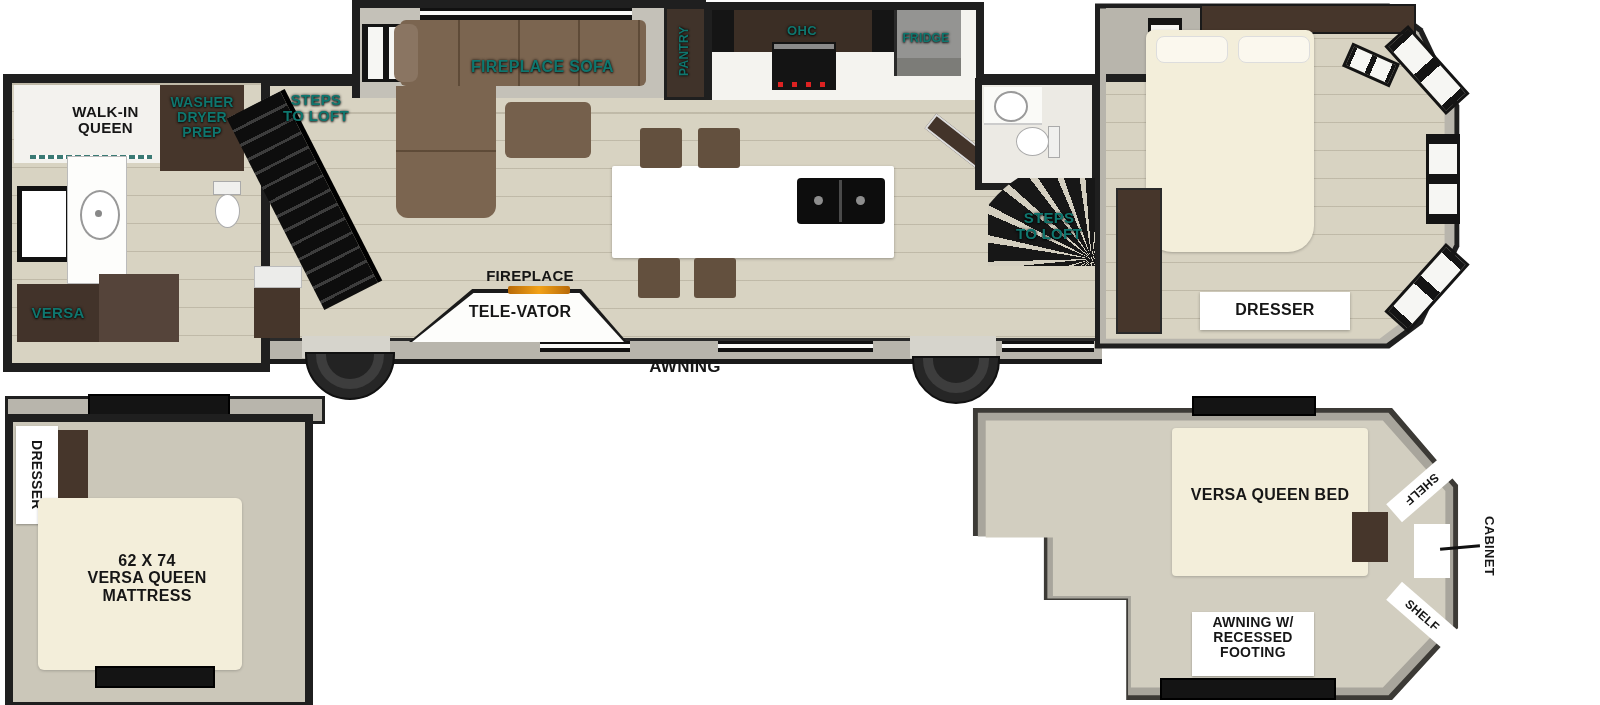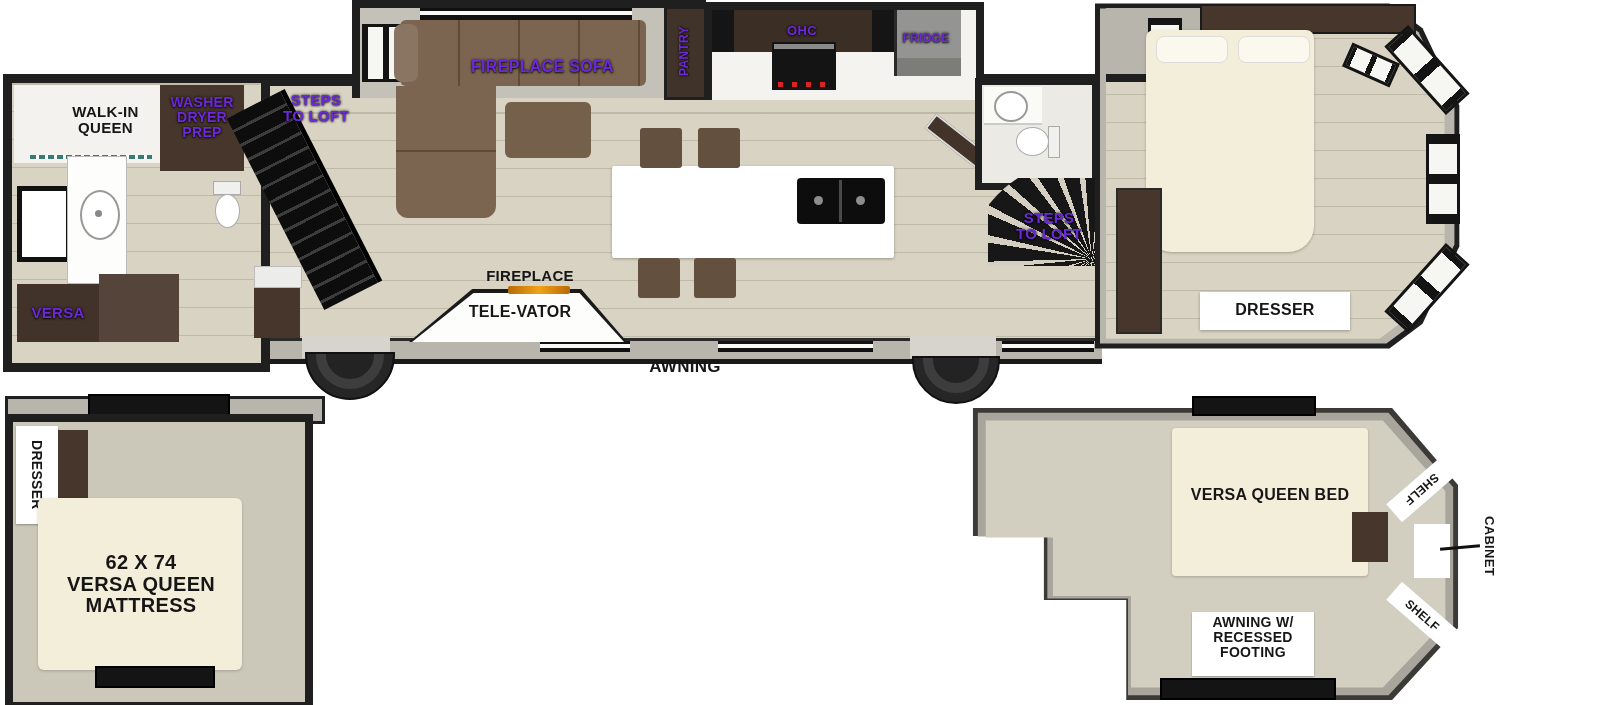--- a/index.html
+++ b/index.html
@@ -8,21 +8,21 @@
   .a{position:absolute;}
   .wall{background:#1f1f1f;}
   .floor{background-color:#d8d3c2;background-image:repeating-linear-gradient(180deg, rgba(105,95,75,.22) 0 1.5px, transparent 1.5px 28px);}
   .floor2{background-color:#cbc7b9;}
   .grayband{background:#b8b5ac;}
   .cabdark{background:#46362b;}
   .cream{background:#f3eeda;}
   .whitebox{background:#ffffff;}
   .vent{background:#141414;border:2px solid #000;}
   .lbl{position:absolute;font-weight:700;white-space:pre-line;text-align:center;line-height:1.08;letter-spacing:.3px;color:#161616;}
-  .lbl.light{color:#6d28d9;text-shadow:0 0 3px rgba(0,0,0,.9),0 1px 2px rgba(0,0,0,.7);}
+  .lbl.light{color:#0f766e;text-shadow:0 0 3px rgba(0,0,0,.9),0 1px 2px rgba(0,0,0,.7);}
   .vtext{writing-mode:vertical-rl;text-align:center;}
   .vtext.up{transform:rotate(180deg);}
   .bwin{background:linear-gradient(180deg,#111 0 3px,#f8f8f6 3px 7px,#111 7px 100%);}
   .winpane-h{background:linear-gradient(90deg,#141414 0 8%,#f6f6f3 8% 44%,#141414 44% 56%,#f6f6f3 56% 92%,#141414 92%);border:3px solid #141414;}
   .winpane-v{background:linear-gradient(180deg,#141414 0 8%,#f6f6f3 8% 44%,#141414 44% 56%,#f6f6f3 56% 92%,#141414 92%);border:3px solid #141414;}
   .sofa{background:#7b6550;border-radius:6px;}
   .steps-arc{background:#262626;border-radius:0 0 52px 52px;border:2px solid #111;}
   .steps-arc .in1{position:absolute;left:9px;right:9px;top:0;bottom:9px;background:#3d3d3d;border-radius:0 0 40px 40px;}
   .steps-arc .in2{position:absolute;left:19px;right:19px;top:0;bottom:19px;background:#232323;border-radius:0 0 30px 30px;}
   .stairs-diag{background:repeating-linear-gradient(180deg,#0d0d0d 0 13px,#3c3c3c 13px 16px);border-right:5px solid #000;}
@@ -151,21 +151,21 @@
   <div class="a whitebox" style="left:1200px;top:292px;width:150px;height:38px;box-shadow:0 1px 3px rgba(0,0,0,.3);"></div>
   <div class="lbl" style="left:1200px;top:301px;width:150px;font-size:16px;">DRESSER</div>
 
   <div class="a grayband" style="left:5px;top:396px;width:314px;height:22px;border:3px solid #1f1f1f;"></div>
   <div class="a vent" style="left:88px;top:394px;width:138px;height:18px;"></div>
   <div class="a floor2" style="left:5px;top:414px;width:292px;height:280px;border:8px solid #1f1f1f;"></div>
   <div class="a whitebox" style="left:16px;top:426px;width:42px;height:98px;box-shadow:0 1px 2px rgba(0,0,0,.3);"></div>
   <div class="lbl vtext" style="left:16px;top:428px;width:42px;height:94px;font-size:14px;line-height:42px;">DRESSER</div>
   <div class="a cabdark" style="left:58px;top:430px;width:30px;height:94px;"></div>
   <div class="a cream" style="left:38px;top:498px;width:204px;height:172px;border-radius:6px;box-shadow:0 1px 3px rgba(0,0,0,.2);"></div>
-  <div class="lbl" style="left:52px;top:552px;width:178px;font-size:20px;">62 X 74
+  <div class="lbl" style="left:58px;top:552px;width:178px;font-size:16px;">62 X 74
 VERSA QUEEN
 MATTRESS</div>
   <div class="a vent" style="left:95px;top:666px;width:116px;height:18px;"></div>
 
   <div class="a" style="left:968px;top:404px;width:496px;height:302px;background:#3c3a36;clip-path:polygon(1% 1.3%,85.5% 1.3%,98.8% 26.8%,98.8% 74.2%,85.5% 98%,31.9% 98%,31.9% 64.9%,15.3% 64.9%,15.3% 43.7%,1% 43.7%);"></div>
   <div class="a" style="left:973px;top:409px;width:486px;height:292px;background:#a8a59c;clip-path:polygon(1% 1.3%,85.5% 1.3%,98.8% 26.8%,98.8% 74.2%,85.5% 98%,31.9% 98%,31.9% 64.9%,15.3% 64.9%,15.3% 43.7%,1% 43.7%);"></div>
   <div class="a" style="left:981px;top:417px;width:470px;height:276px;background:#d2cec0;clip-path:polygon(1% 1.3%,85.5% 1.3%,98.8% 26.8%,98.8% 74.2%,85.5% 98%,31.9% 98%,31.9% 64.9%,15.3% 64.9%,15.3% 43.7%,1% 43.7%);"></div>
   <div class="a vent" style="left:1192px;top:396px;width:120px;height:16px;"></div>
   <div class="a cream" style="left:1172px;top:428px;width:196px;height:148px;border-radius:4px;box-shadow:0 1px 3px rgba(0,0,0,.2);"></div>
   <div class="lbl" style="left:1175px;top:486px;width:190px;font-size:16px;">VERSA QUEEN BED</div>

